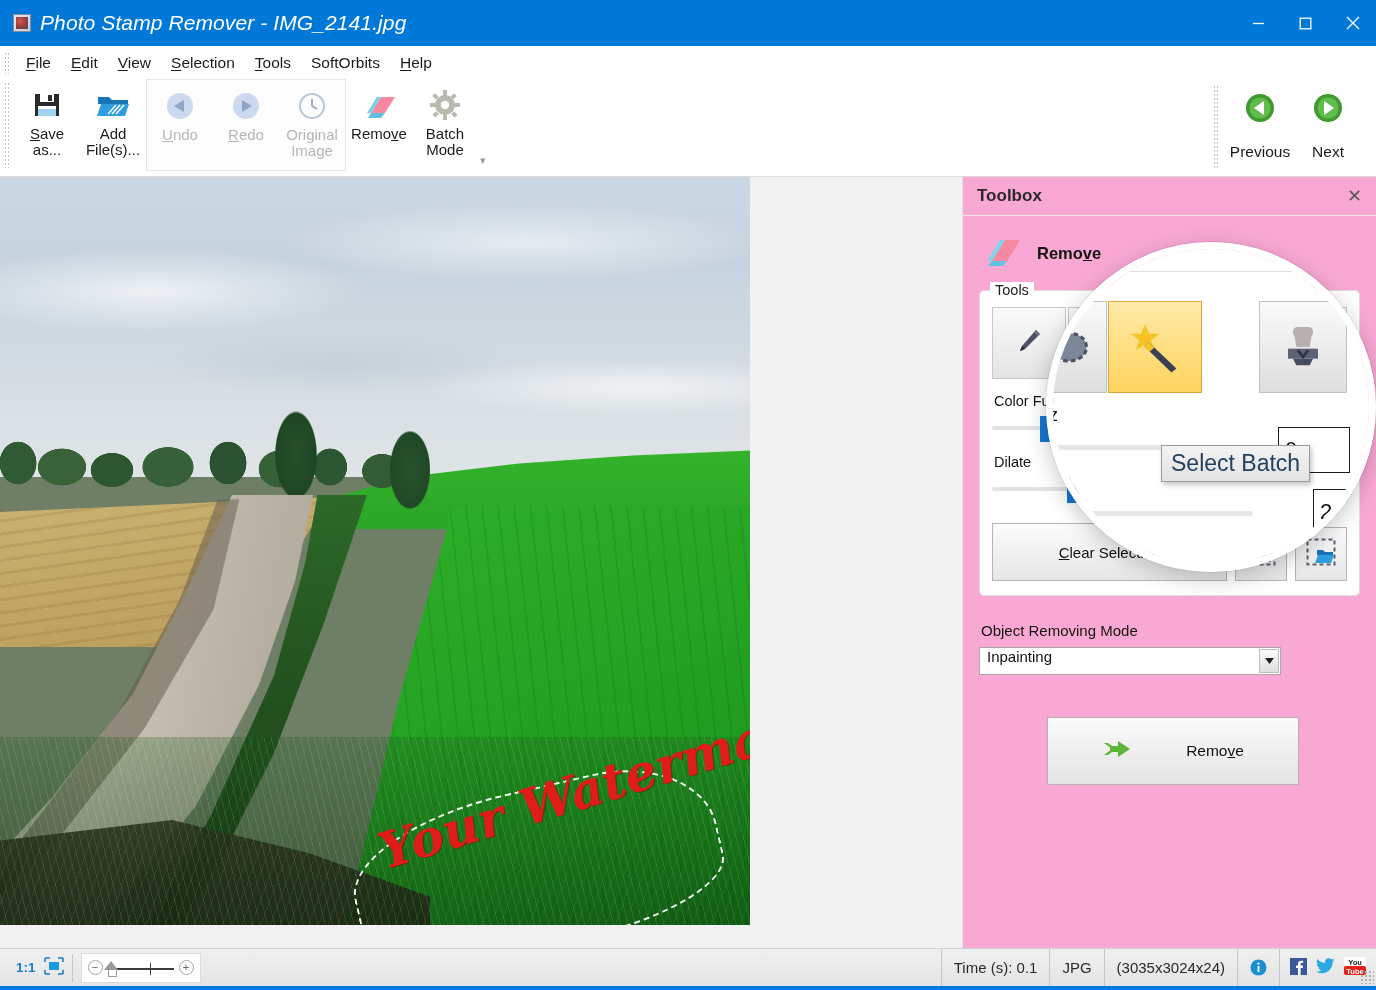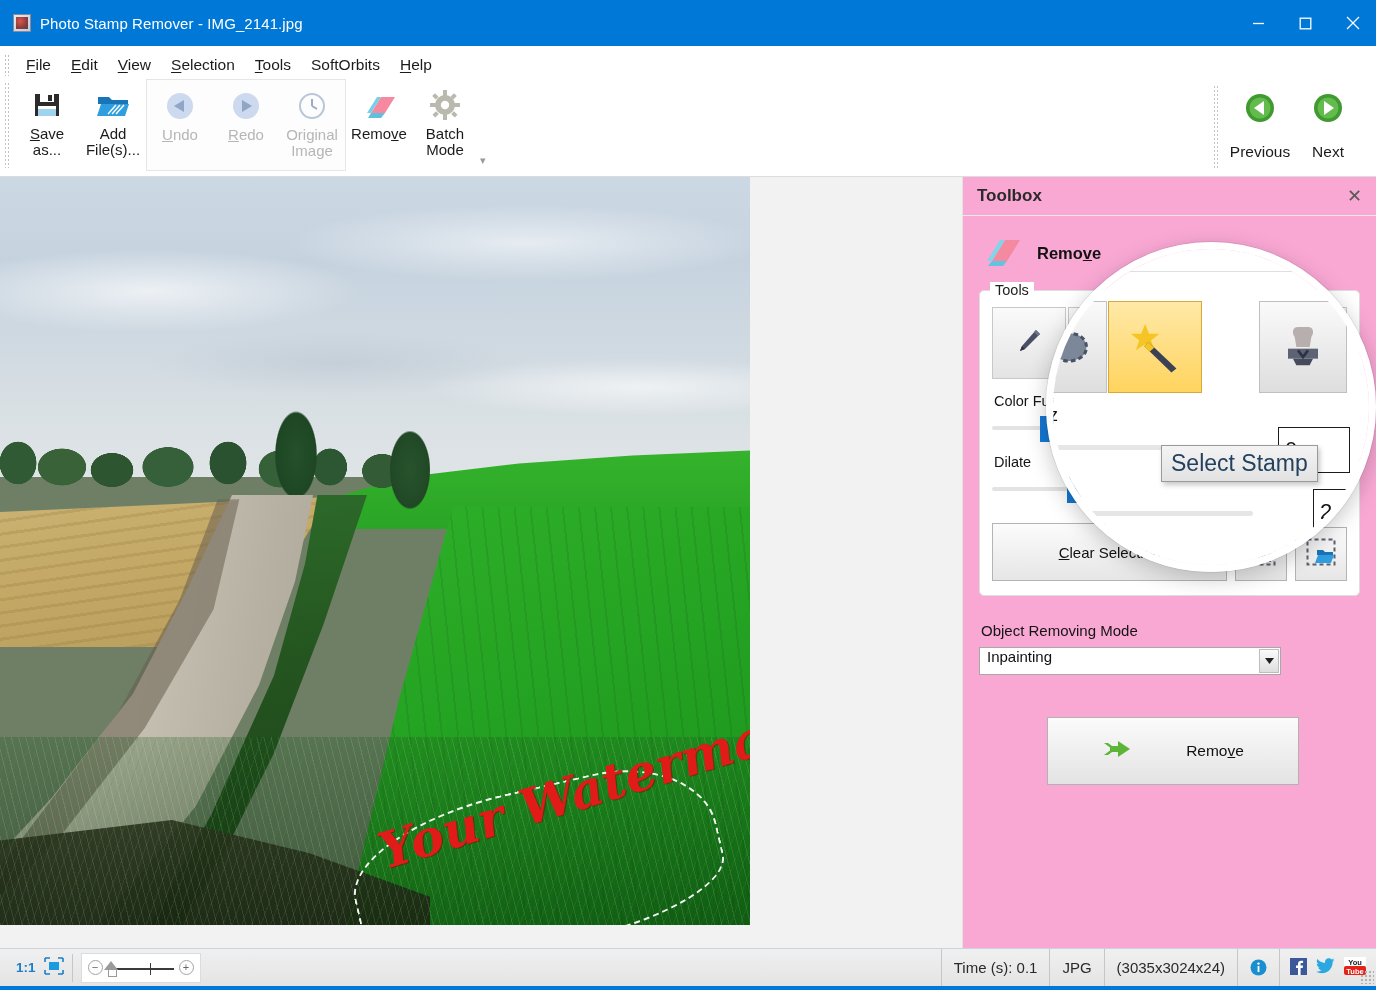--- a/index.html
+++ b/index.html
@@ -18,35 +18,34 @@
   .title-icon {
     width: 18px; height: 18px; margin-left: 13px; margin-right: 9px;
     background: linear-gradient(135deg,#e8e8ee 0%,#c9c9d6 100%);
     border: 1px solid #8a8a99; position: relative; flex: none;
   }
   .title-icon::after {
     content: ""; position: absolute; left: 2px; top: 2px; right: 2px; bottom: 2px;
     background: radial-gradient(circle at 35% 35%, #d4584e 0%, #8f3a3a 60%, #3b4b6b 100%);
   }
   .title-text {
-    color: #ffffff; font-size: 15px; letter-spacing: .1px; white-space: nowrap;
+    color: #ffffff; font-size: 21px; letter-spacing: .1px; white-space: nowrap; font-style: italic;
   }
   .win-btns { margin-left: auto; display: flex; height: 46px; }
   .win-btn {
     width: 47px; height: 46px; display: flex; align-items: center; justify-content: center;
     position: relative;
   }
   .win-btn svg { display: block; }
 
   
   .menubar {
     position: absolute; left: 0; top: 46px; width: 1117px; height: 33px;
-    background: #ffffff; display: flex; align-items: flex-start;
+    background: #ffffff; display: flex; align-items: center;
     border-bottom: 0px;
-    margin-top: 8px;
   }
   .grip {
     width: 7px; height: 22px; margin-left: 4px; margin-right: 5px; flex: none;
     background-image: radial-gradient(#b9b9b9 38%, transparent 40%);
     background-size: 3px 4px; opacity: .9;
   }
   .menu-item {
     font-size: 15.5px; color: #1b1b1b; padding: 2px 10px; white-space: nowrap;
   }
   .menu-item u { text-decoration: underline; text-underline-offset: 1.5px; }
@@ -711,21 +710,21 @@
         </div>
 
         <div class="mag-label" style="left:-4px; top:156px;">z</div>
         <div class="mag-slidertrack" style="left:-30px; top:196px; width:230px;"></div>
         <div class="mag-slidertrack" style="left:-30px; top:262px; width:230px;"></div>
         <div class="mag-thumb" style="left:-16px; top:248px;"></div>
 
         <div class="mag-spin" style="left:225px; top:178px; width:72px; height:46px;">0</div>
         <div class="mag-spin" style="left:260px; top:240px; width:72px; height:46px;">2</div>
 
-        <div class="mag-tooltip" style="left:108px; top:196px;">Select Stamp</div>
+        <div class="mag-tooltip" style="left:108px; top:196px;">Select Batch</div>
       </div>
     </div>
   </div>
 
   <div class="statusbar">
     <div class="sb-zoomgrp">
       <div class="sb-11">1:1</div>
       <div>
         <svg width="20" height="18" viewBox="0 0 20 18">
           <path d="M1 1 h5 M1 1 v4 M19 1 h-5 M19 1 v4 M1 17 h5 M1 17 v-4 M19 17 h-5 M19 17 v-4" stroke="#1a7ec8" stroke-width="1.6" fill="none"></path>

